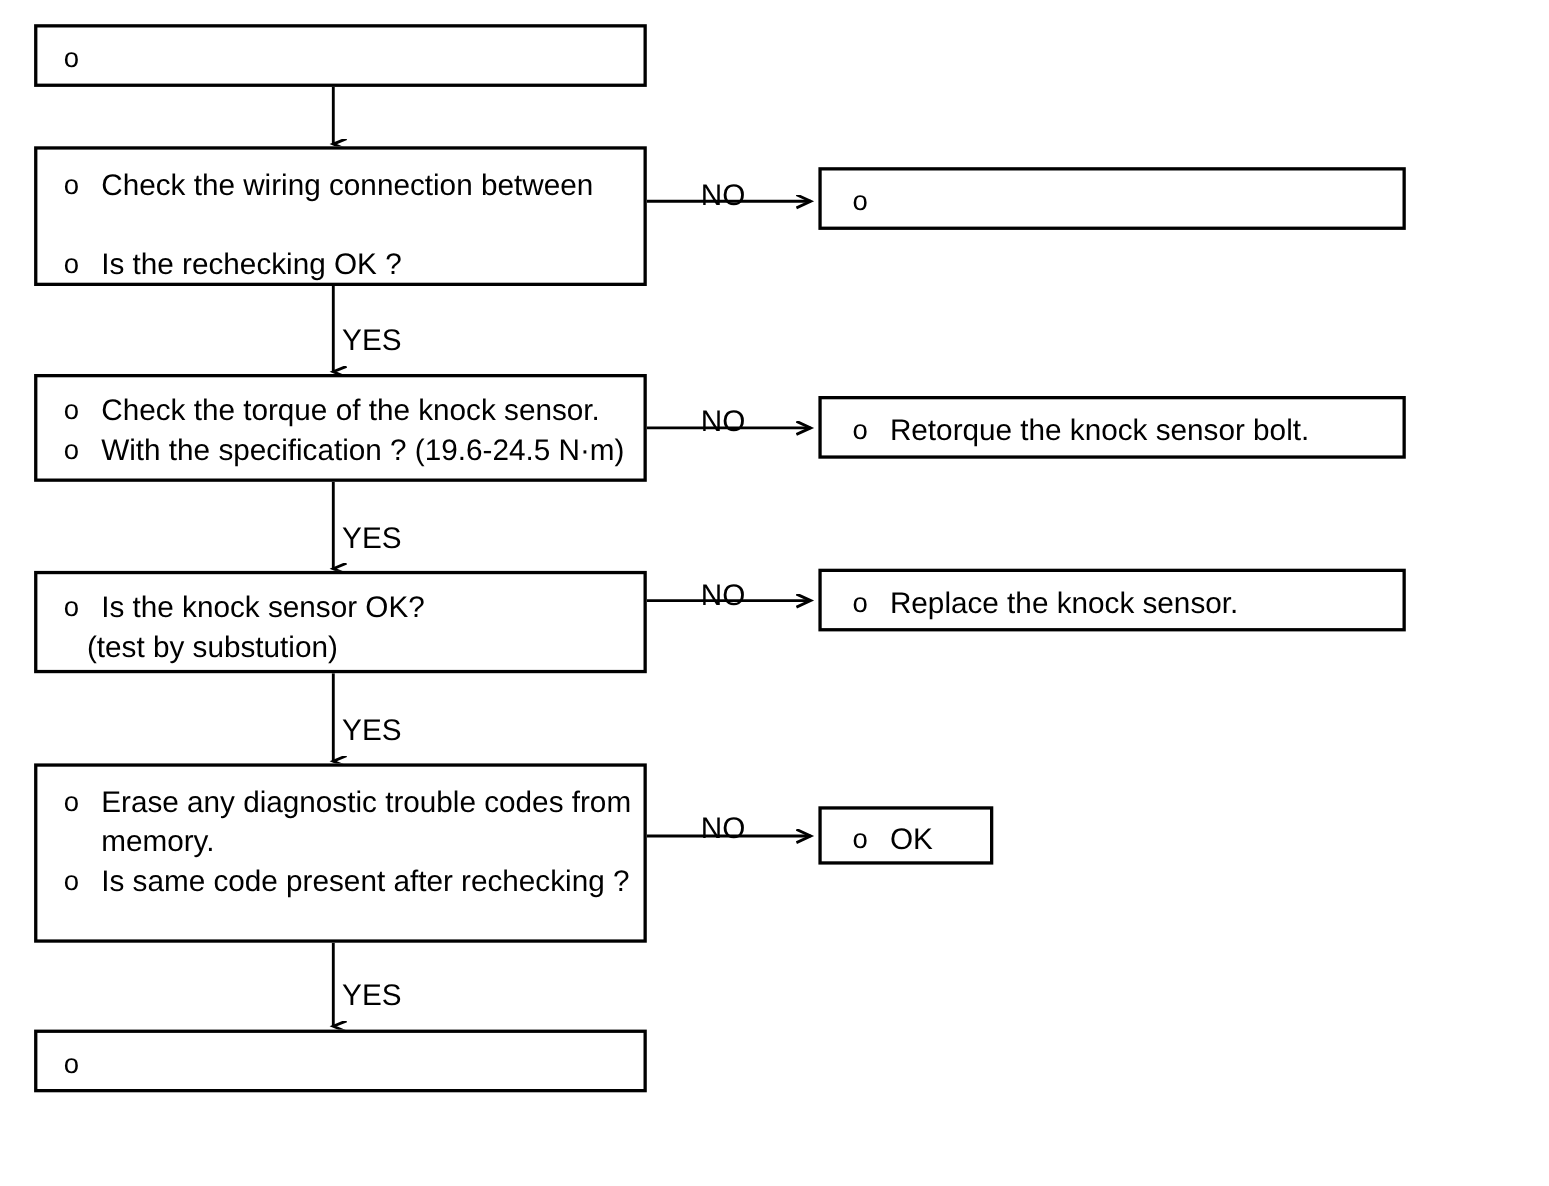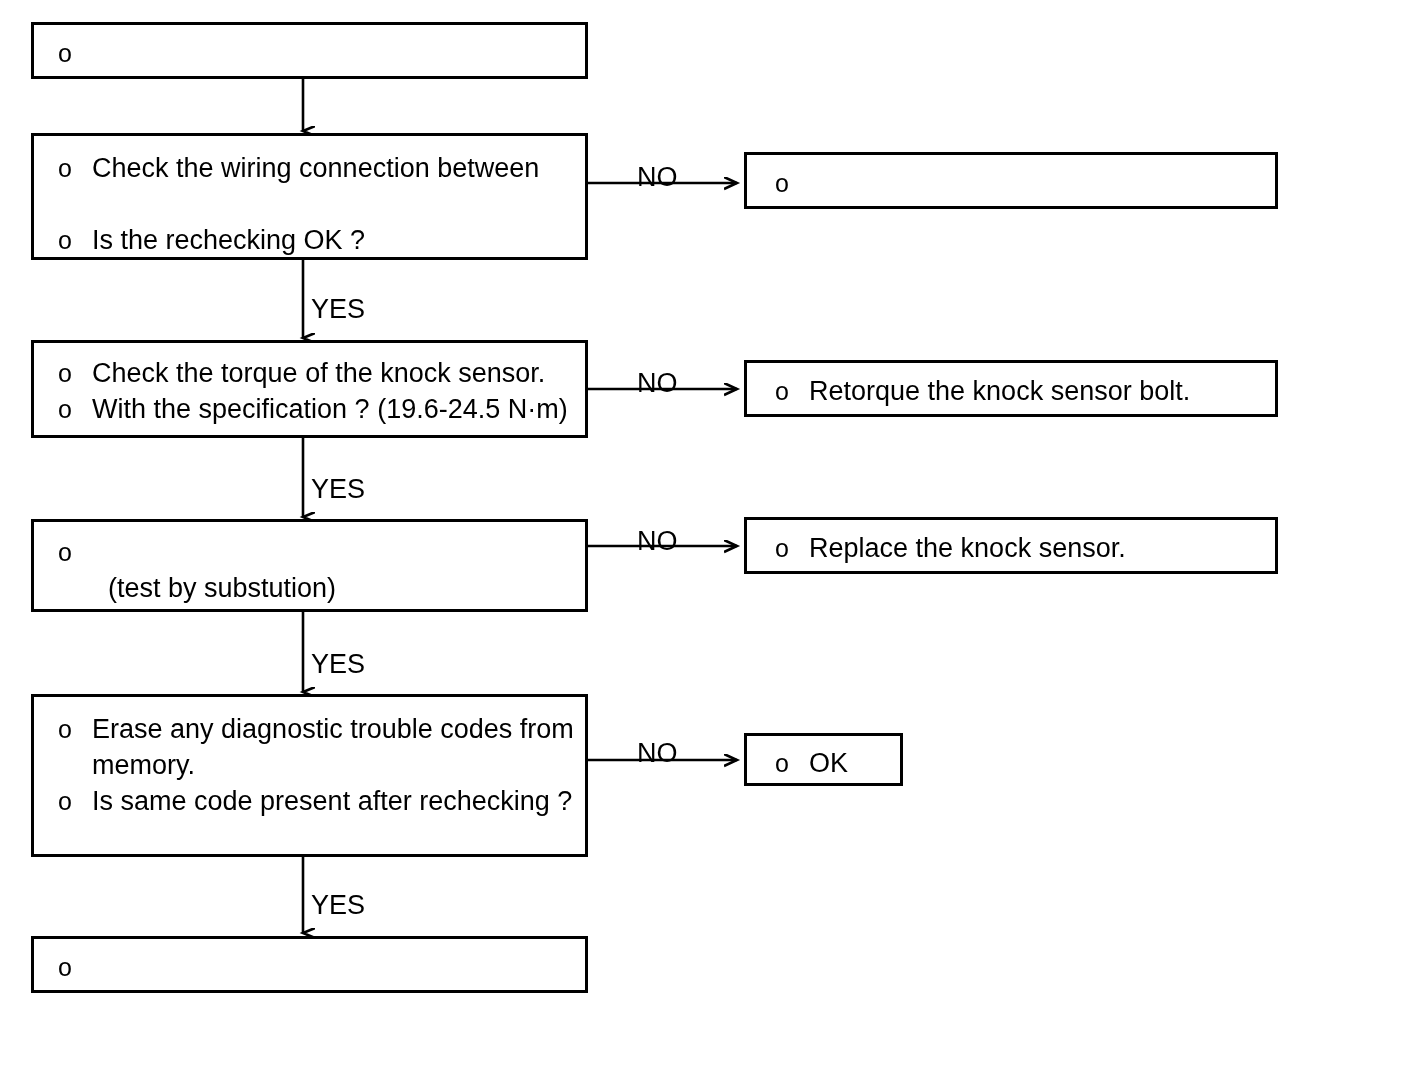--- a/index.html
+++ b/index.html
@@ -140,22 +140,23 @@
   <div class="box" style="left:744px; top:360px; width:534px; height:57px;">
     <div class="line" style="left:28px; top:10px;">
       <span class="bullet">o</span>
       <span>Retorque the knock sensor bolt.</span>
     </div>
   </div>
 
   <div class="box" style="left:31px; top:519px; width:557px; height:93px;">
     <div class="line" style="left:24px; top:12px;">
       <span class="bullet">o</span>
-    </div>
-    <div class="line" style="left:40px; top:48px;justify-content:flex-end;">
+      <span>Is the knock sensor OK?</span>
+    </div>
+    <div class="line" style="left:11px; top:48px;justify-content:flex-end;">
       <span class="bullet-pad"></span>
       <span>(test by substution)</span>
     </div>
   </div>
 
   <div class="box" style="left:744px; top:517px; width:534px; height:57px;">
     <div class="line" style="left:28px; top:10px;">
       <span class="bullet">o</span>
       <span>Replace the knock sensor.</span>
     </div>

